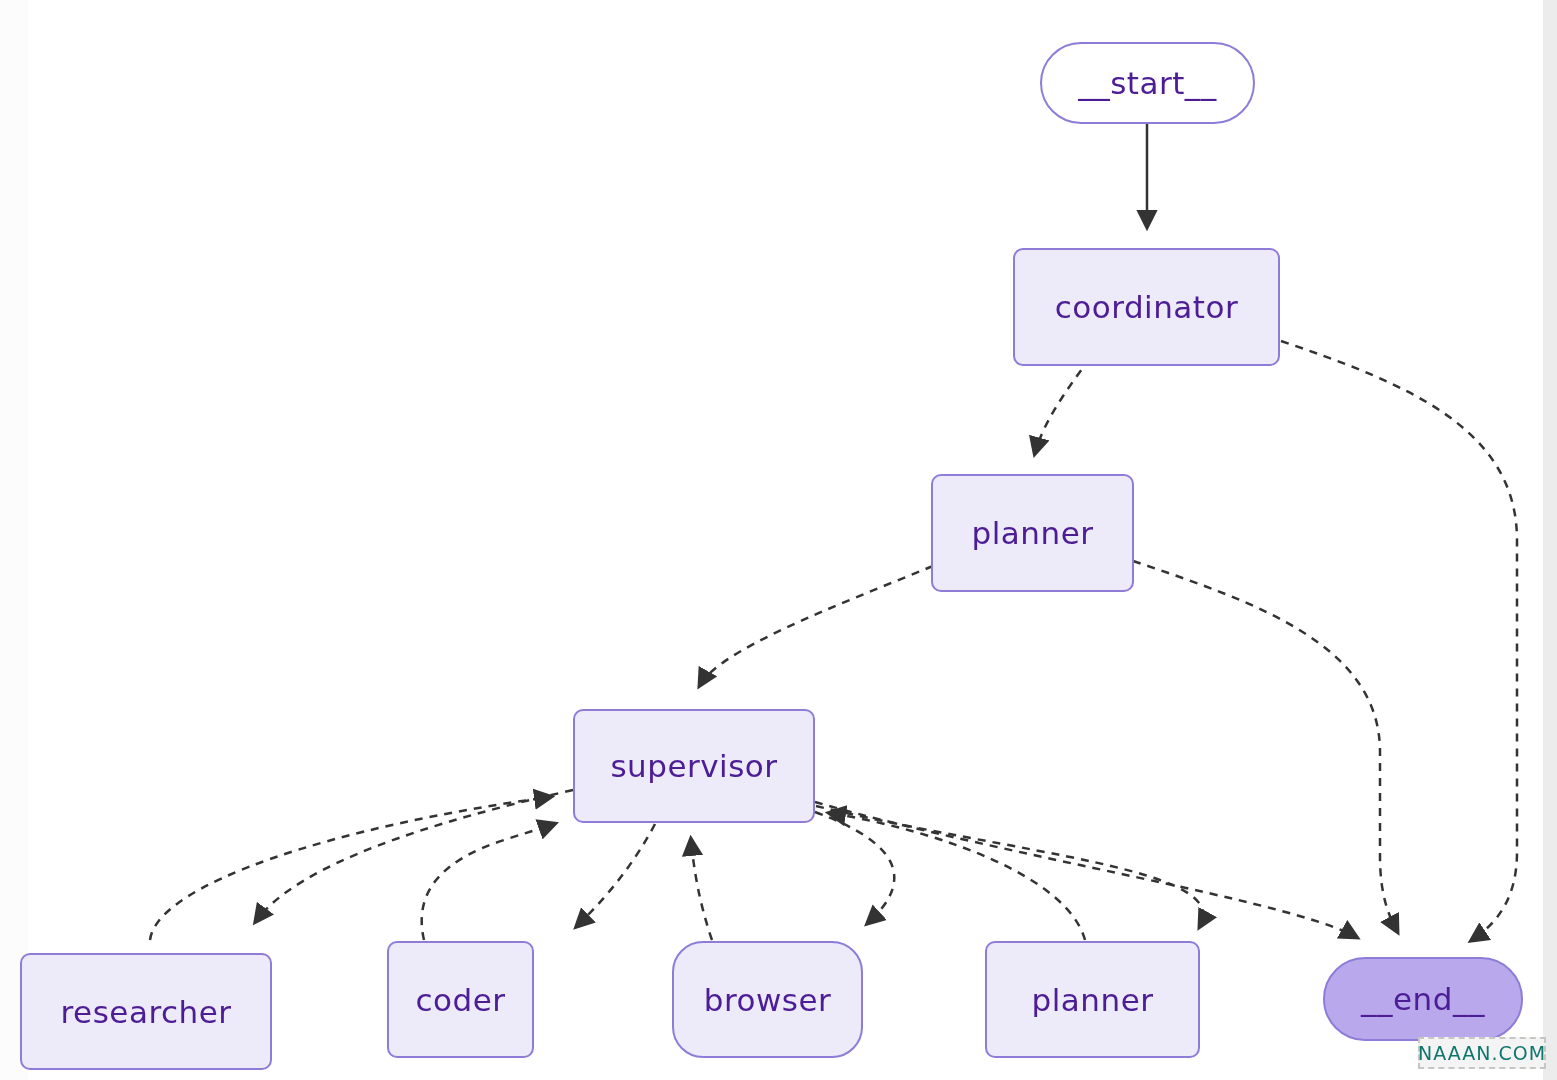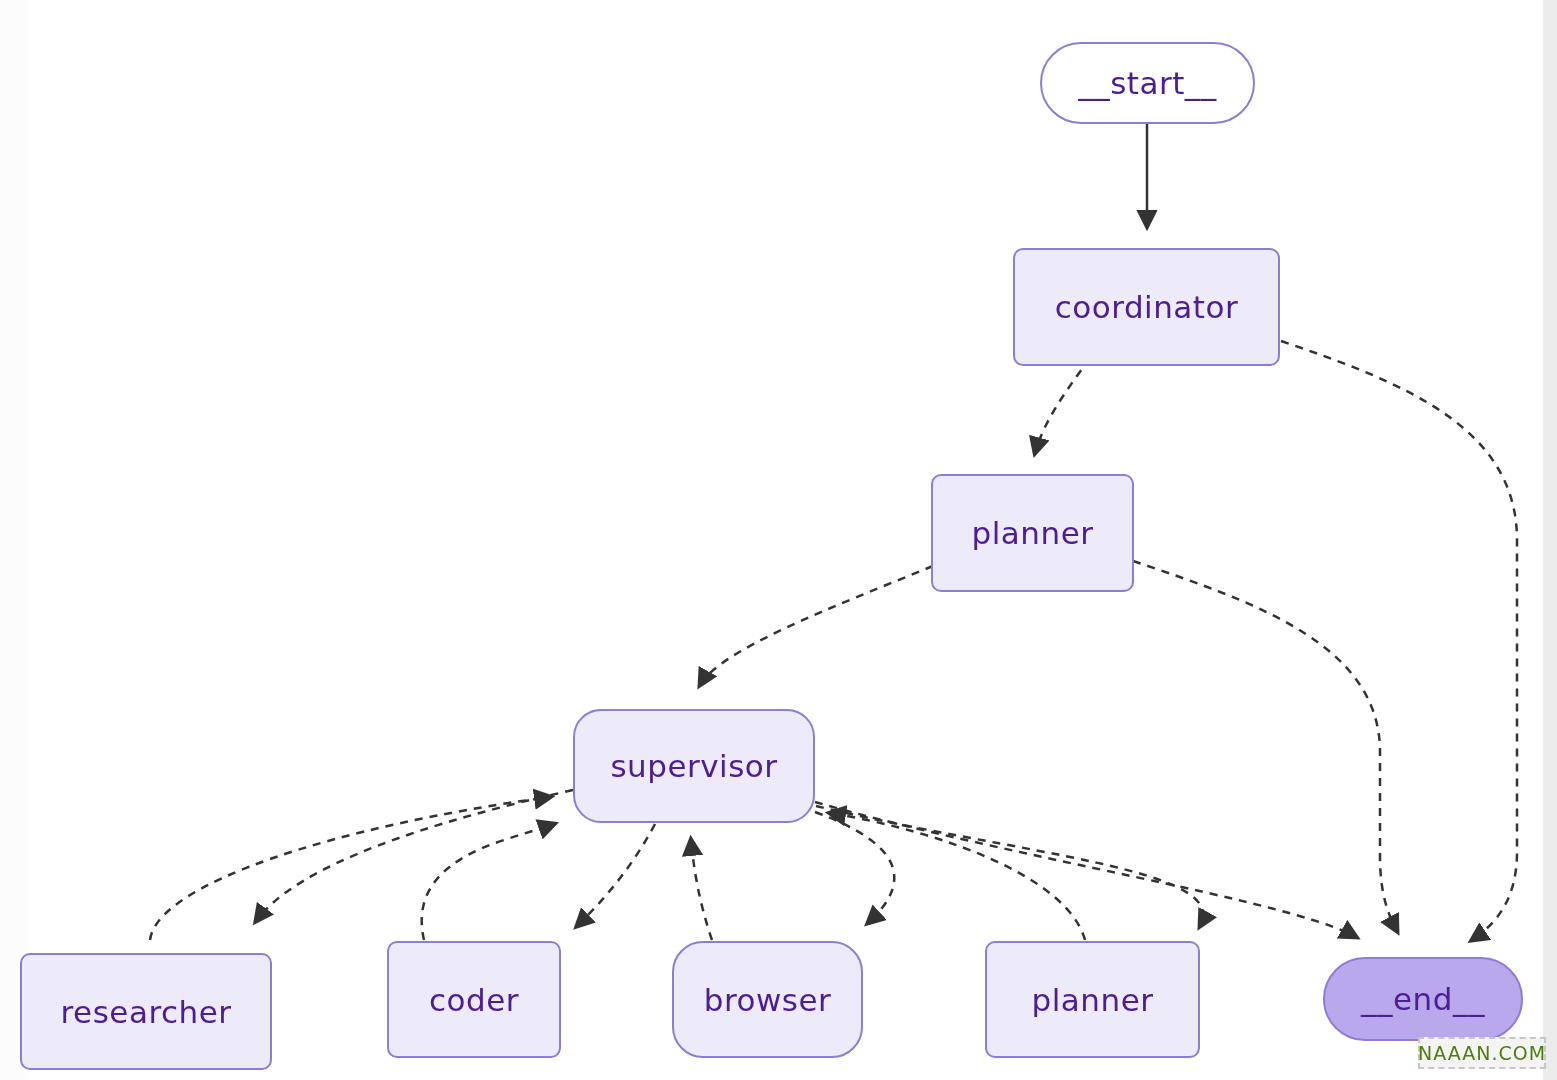--- a/index.html
+++ b/index.html
@@ -51,37 +51,37 @@
     background: #ffffff;
   }
   .node.stadium-filled {
     border-radius: 44px;
     background: #b9a9ec;
   }
   
   #n-start       { left: 1040px; top: 42px;  width: 215px; height: 82px; }
   #n-coordinator { left: 1013px; top: 239px; width: 267px; height: 118px; margin-top: 9px; }
   #n-planner     { left: 931px;  top: 474px; width: 203px; height: 118px; }
-  #n-supervisor  { left: 573px;  top: 709px; width: 242px; height: 114px; border-radius: 28px; }
+  #n-supervisor  { left: 573px;  top: 709px; width: 242px; height: 114px; }
   #n-researcher  { left: 20px;   top: 941px; width: 252px; height: 117px; margin-top: 12px; }
-  #n-coder       { left: 387px;  top: 941px; width: 174px; height: 117px; }
+  #n-coder       { left: 387px;  top: 941px; width: 147px; height: 117px; }
   #n-browser     { left: 672px;  top: 941px; width: 191px; height: 117px; border-radius: 31px; }
   #n-reporter    { left: 985px;  top: 941px; width: 215px; height: 117px; }
   #n-end         { left: 1323px; top: 957px; width: 200px; height: 84px; }
 
   .watermark {
     position: absolute;
     left: 1418px;
     top: 1037px;
     width: 128px;
     height: 32px;
     box-sizing: border-box;
     background: #f4f4f4;
     border: 2px dashed #c6c6c3;
-    color: #4d7c0f;
+    color: #0f766e;
     font-size: 19px;
     letter-spacing: 1px;
     display: flex;
     align-items: center;
     justify-content: center;
     z-index: 5;
   }
 </style>
 </head>
 <body>

